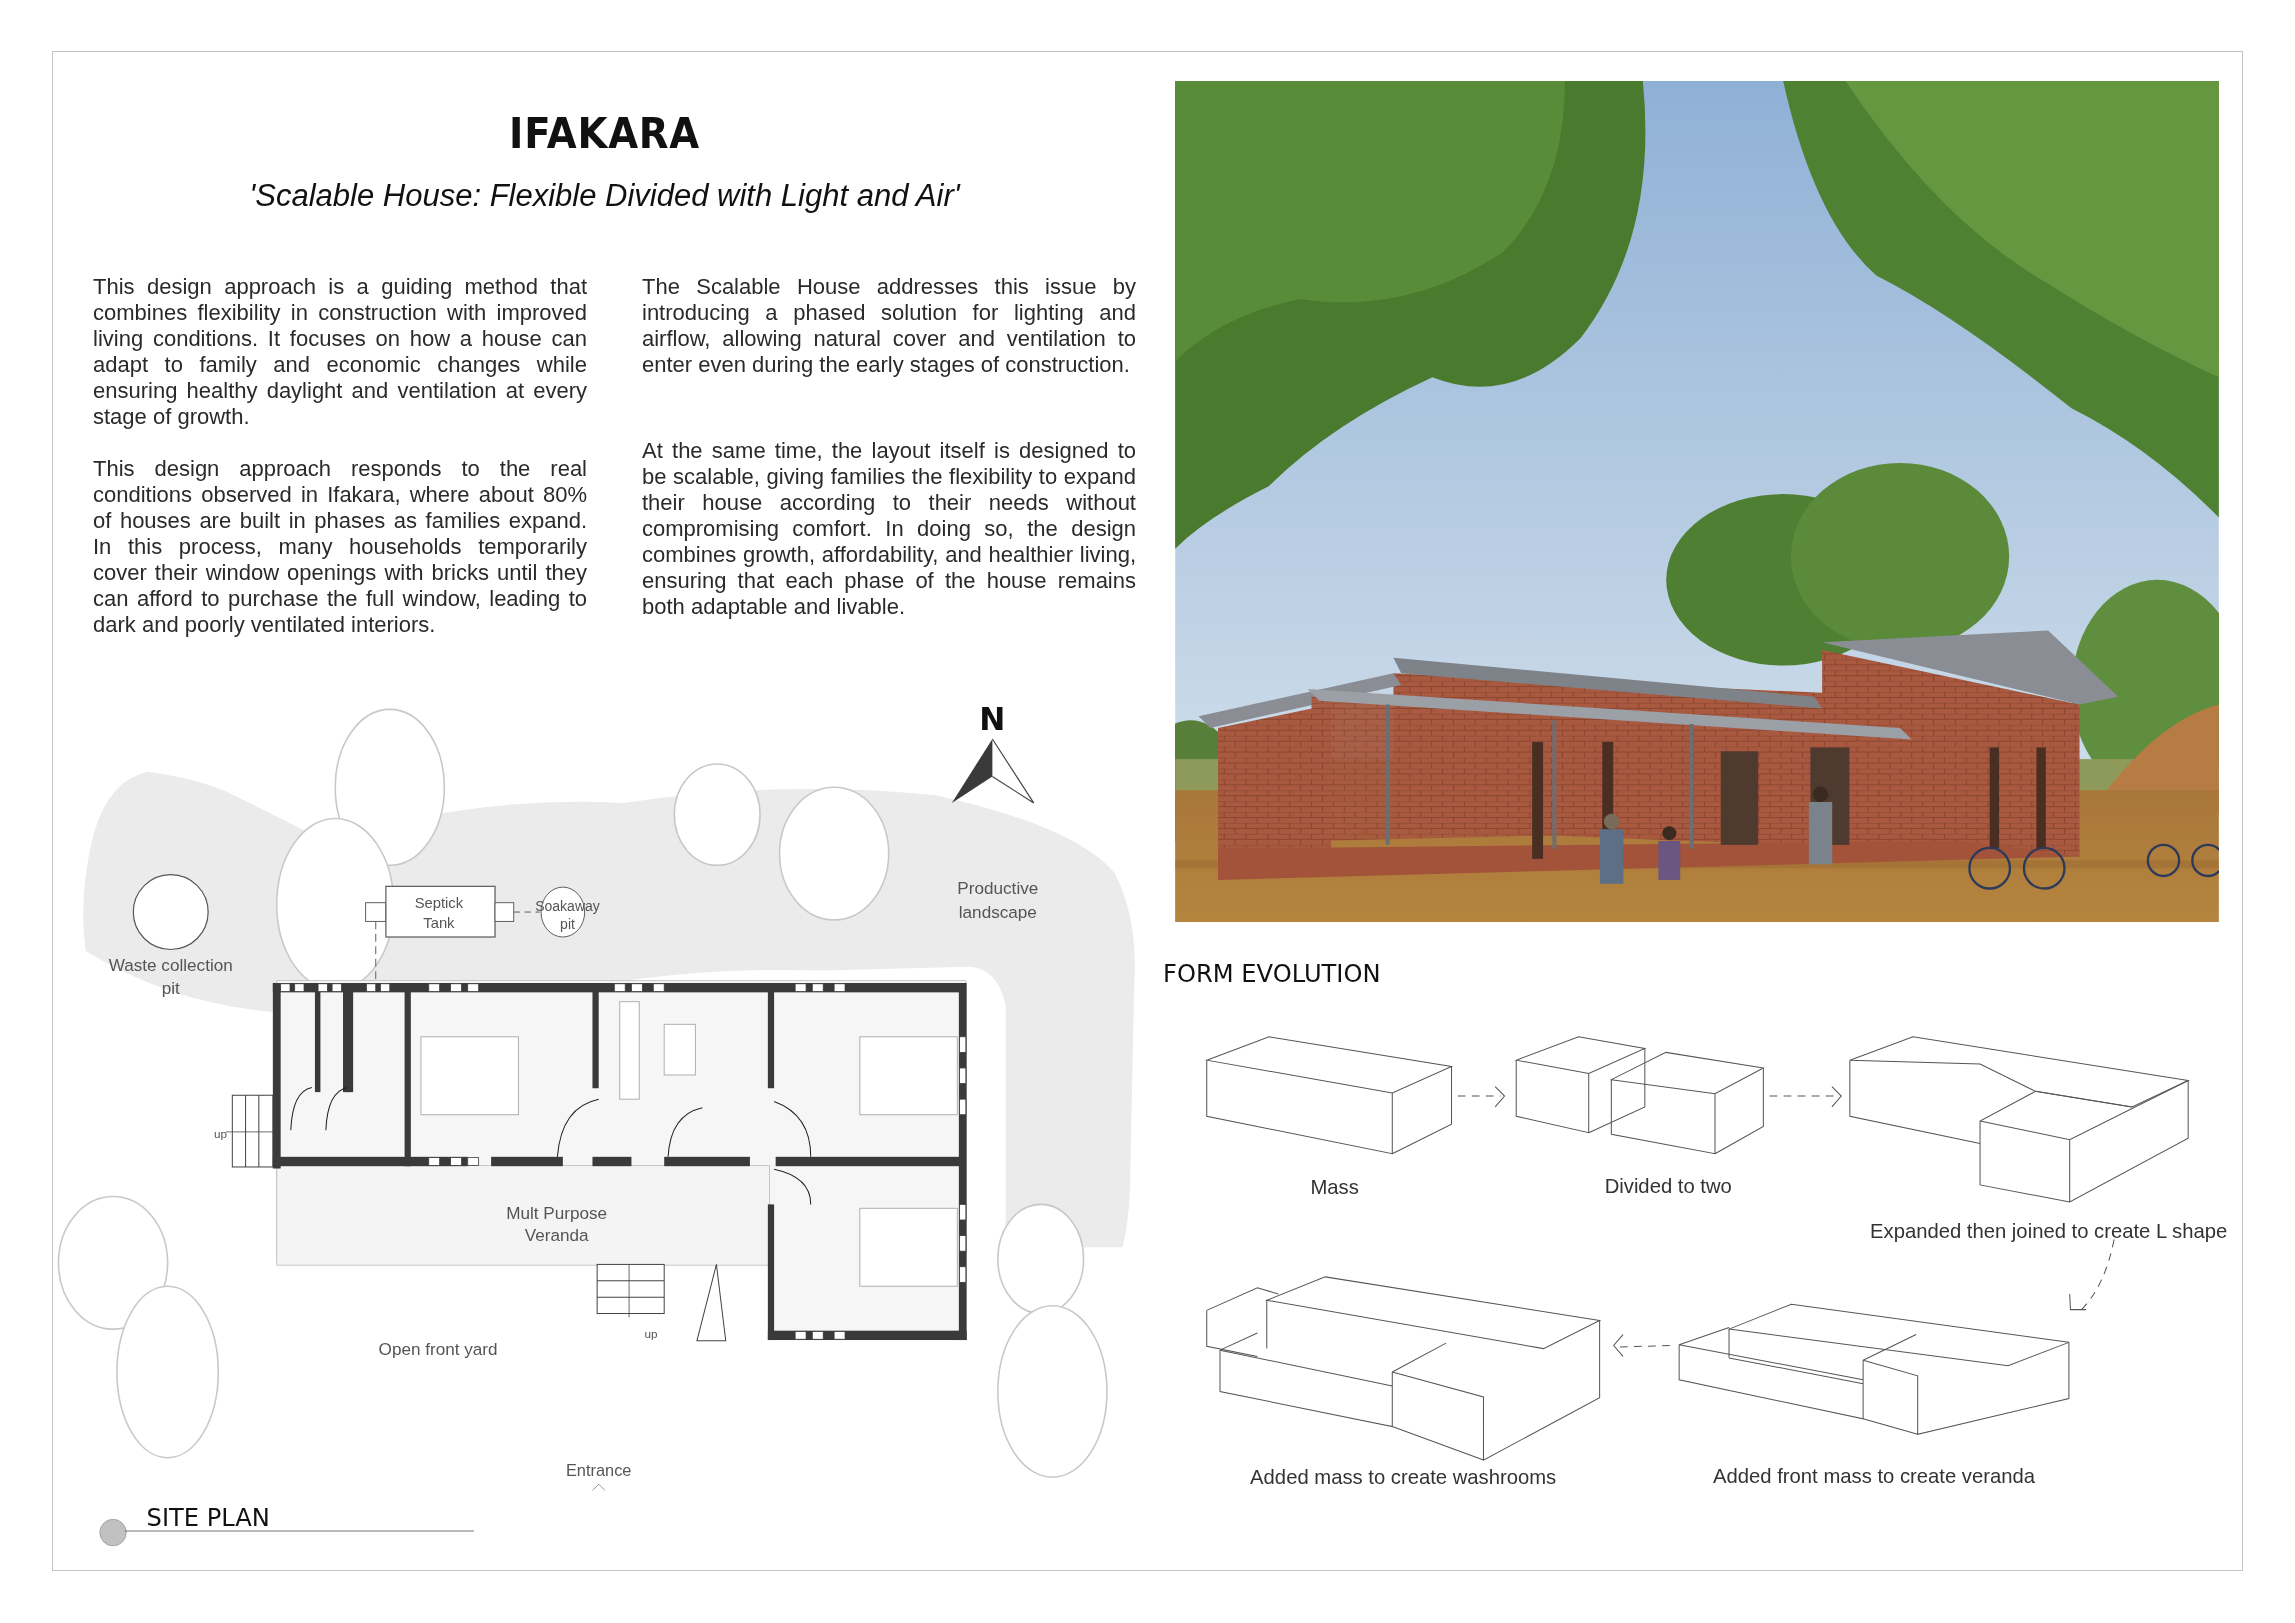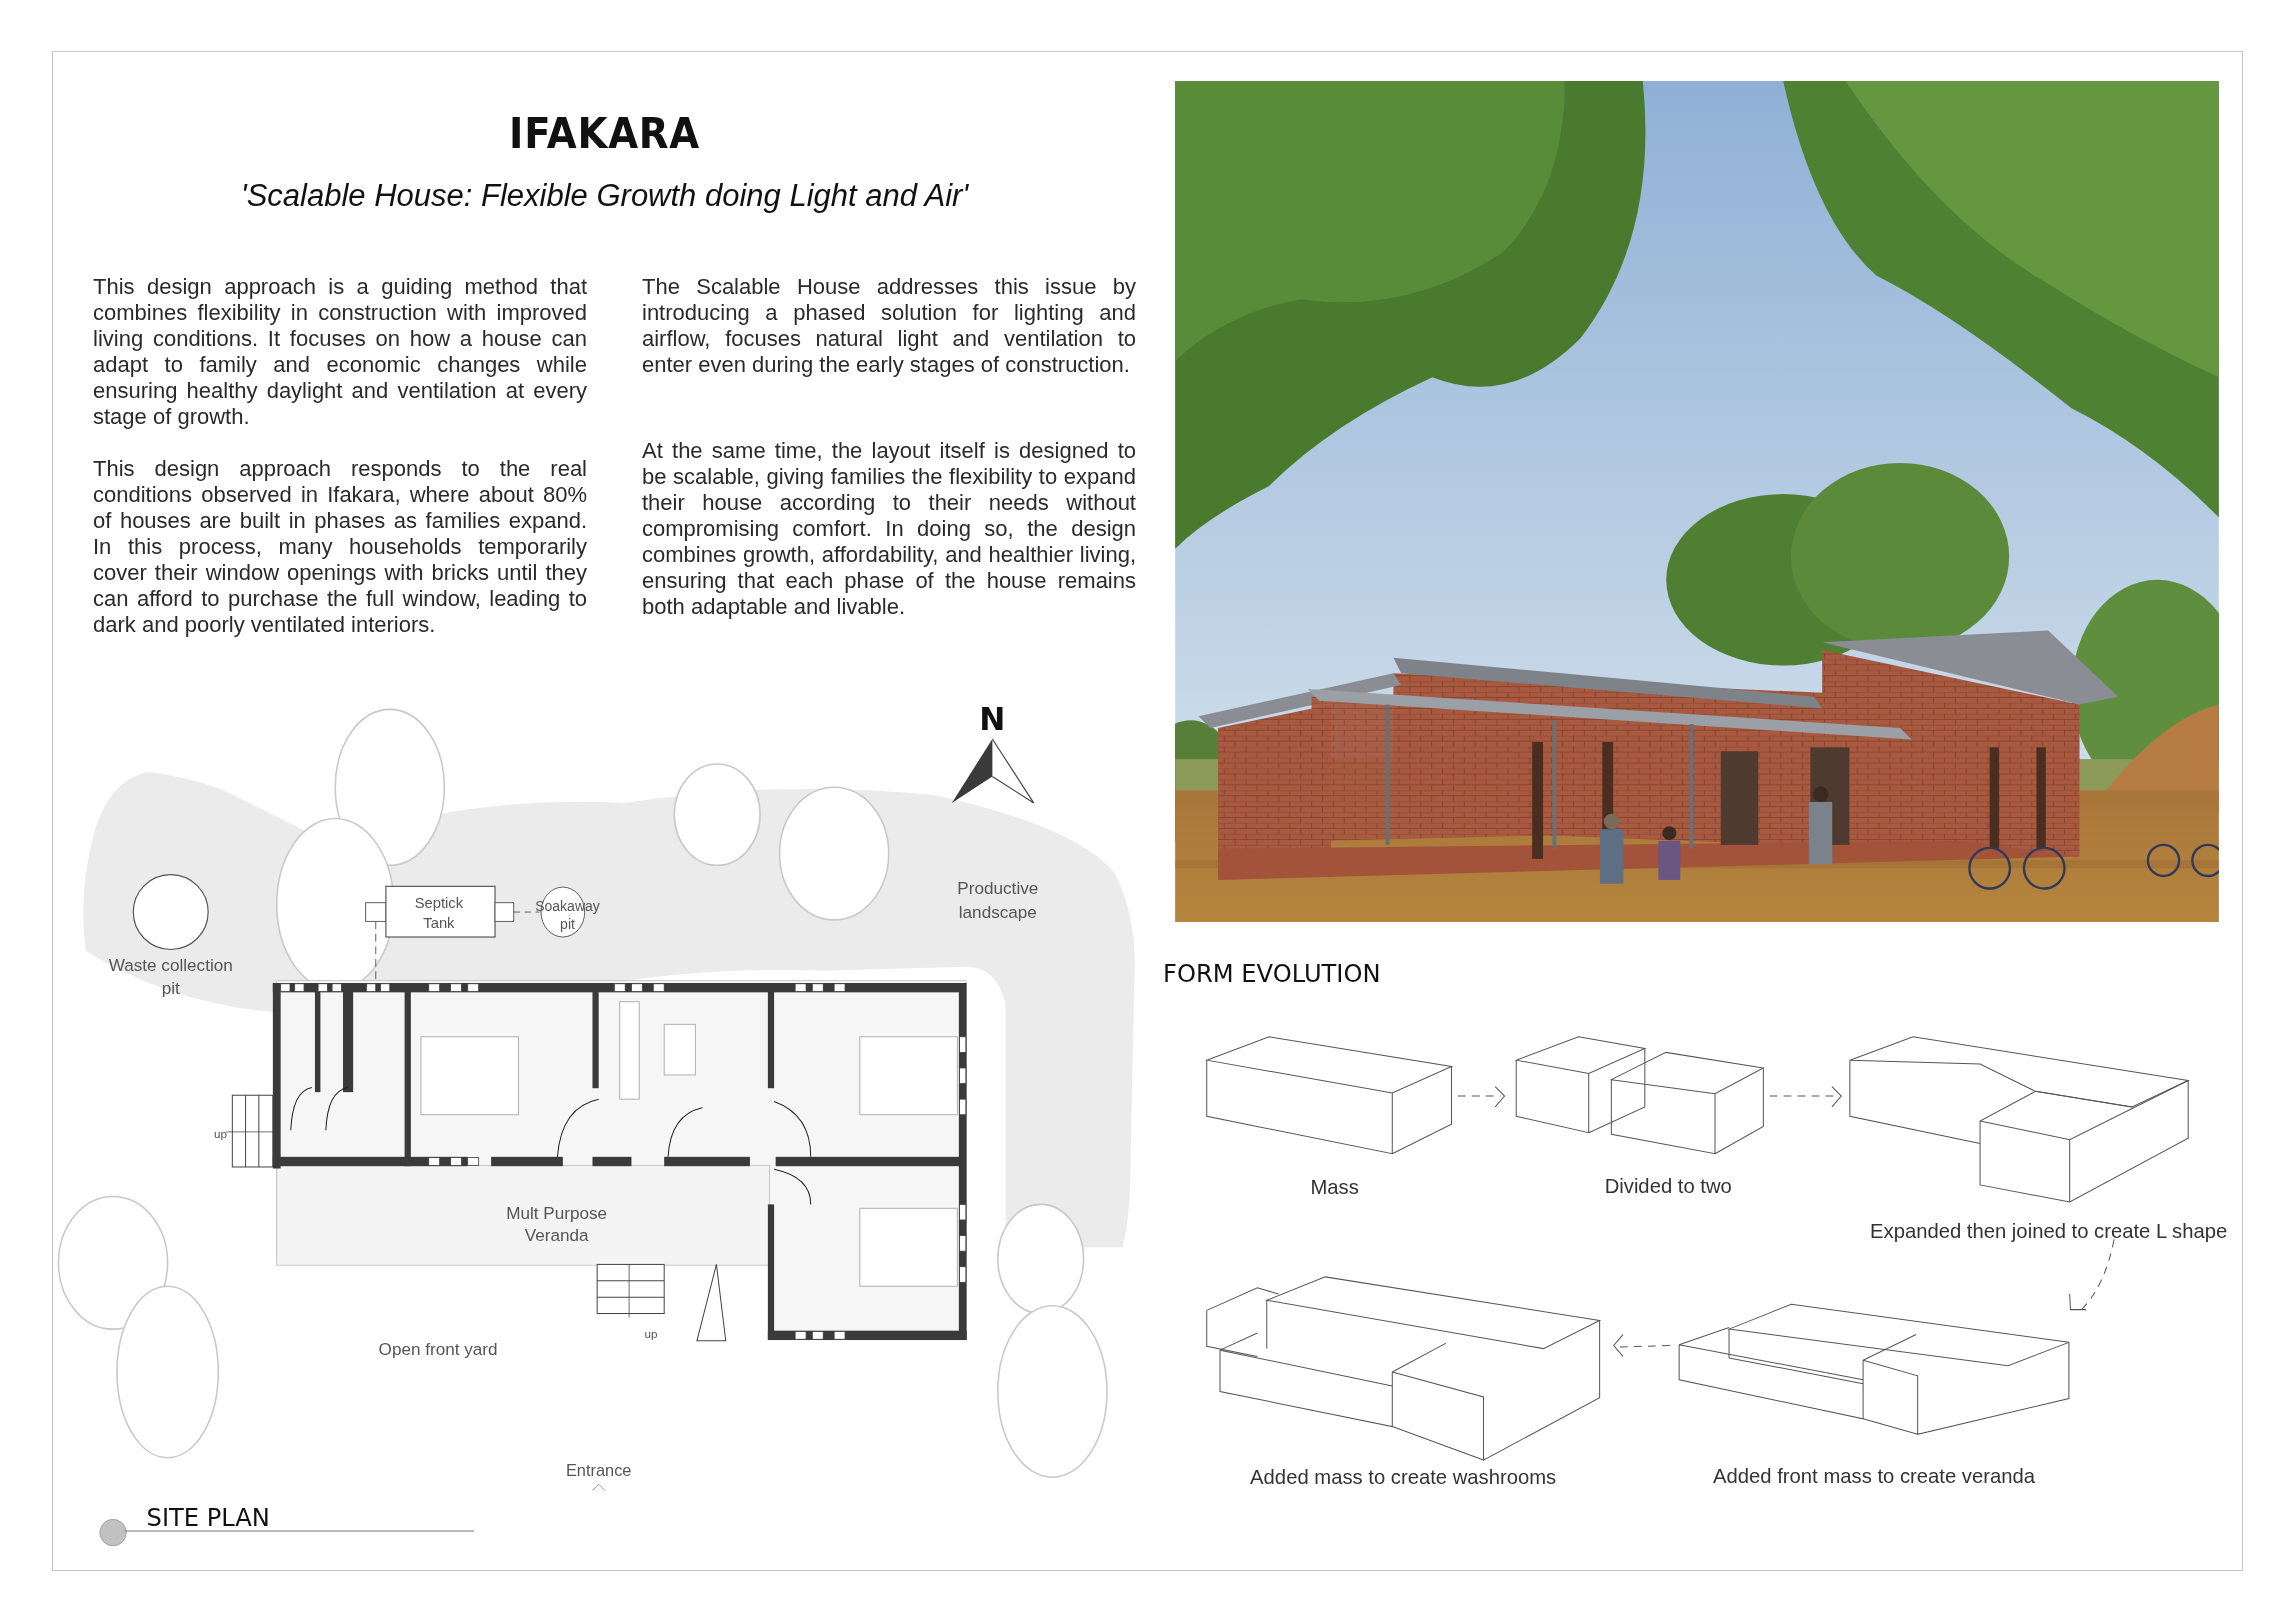--- a/index.html
+++ b/index.html
@@ -13,25 +13,25 @@
   .render { position: absolute; left: 1175px; top: 81px; width: 1044px; height: 841px; overflow: hidden; }
   .sp-text { font-family: "Liberation Sans", sans-serif; fill: #555; }
   .fe-text { font-family: "Liberation Sans", sans-serif; fill: #333; }
 </style>
 </head>
 <body>
 
 <div class="frame"></div>
 
 <div class="title">IFAKARA</div>
-<div class="subtitle">'Scalable House: Flexible Growth doing Light and Air'</div>
+<div class="subtitle">'Scalable House: Flexible Divided with Light and Air'</div>
 
 <p class="para col-left" style="top:262px;">This design approach is a guiding method that combines flexibility in construction with improved living conditions. It focuses on how a house can adapt to family and economic changes while ensuring healthy daylight and ventilation at every stage of growth.</p>
 <p class="para col-left" style="top:444px;">This design approach responds to the real conditions observed in Ifakara, where about 80% of houses are built in phases as families expand. In this process, many households temporarily cover their window openings with bricks until they can afford to purchase the full window, leading to dark and poorly ventilated interiors.</p>
-<p class="para col-right" style="top:262px;">The Scalable House addresses this issue by introducing a phased solution for lighting and airflow, focuses natural light and ventilation to enter even during the early stages of construction.</p>
+<p class="para col-right" style="top:262px;">The Scalable House addresses this issue by introducing a phased solution for lighting and airflow, allowing natural cover and ventilation to enter even during the early stages of construction.</p>
 <p class="para col-right" style="top:426px;">At the same time, the layout itself is designed to be scalable, giving families the flexibility to expand their house according to their needs without compromising comfort. In doing so, the design combines growth, affordability, and healthier living, ensuring that each phase of the house remains both adaptable and livable.</p>
 
 <div class="render">
   <svg width="1044" height="841" viewBox="0 0 1339 1079" xmlns="http://www.w3.org/2000/svg">
     <defs>
       <linearGradient id="sky" x1="0" y1="0" x2="0" y2="1">
         <stop offset="0" stop-color="#8fb0d6"></stop>
         <stop offset="1" stop-color="#dbe6ee"></stop>
       </linearGradient>
       <linearGradient id="ground" x1="0" y1="0" x2="0" y2="1">

